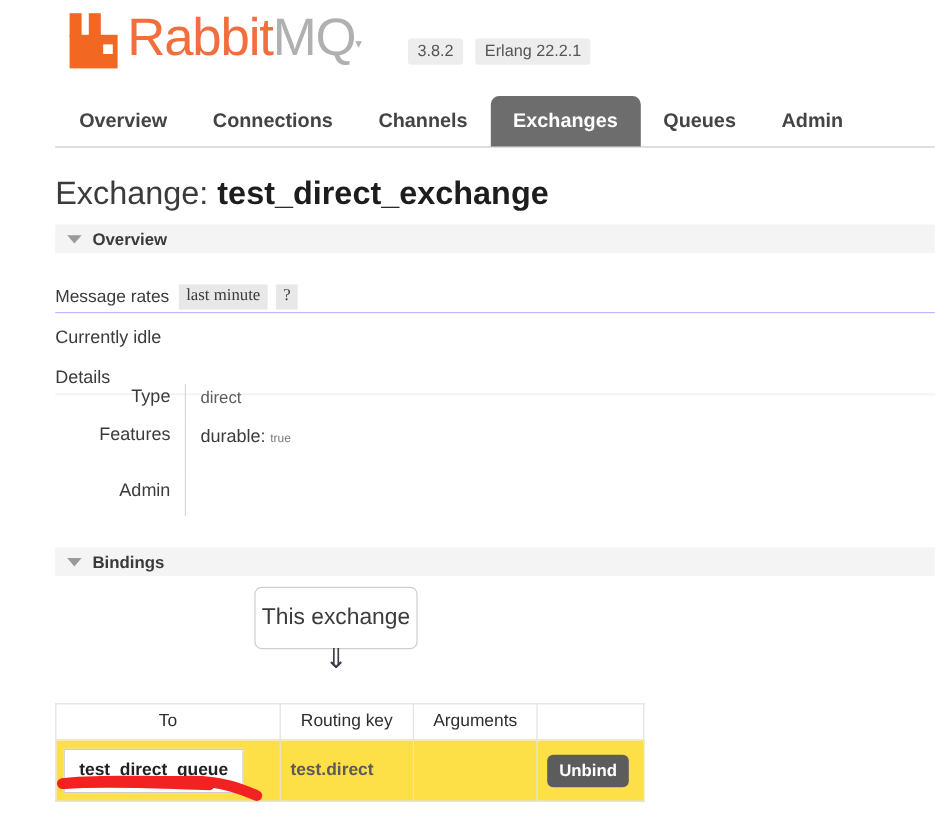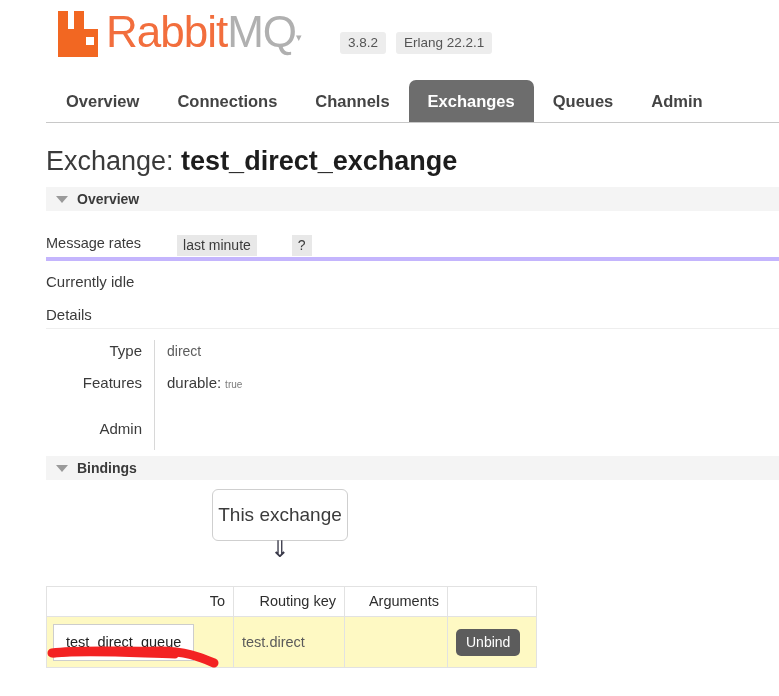--- a/index.html
+++ b/index.html
@@ -169,36 +169,36 @@
   #bindings-head { top: 456px; }
 
   
   #rates-row {
     position: absolute;
     left: 46px;
     top: 235px;
     width: 733px;
     height: 26px;
     display: flex;
-    align-items: flex-start;
-    border-bottom: 4px solid #c4b5fd;
+    align-items: center;
+    border-bottom: 1px solid #c4b5fd;
     box-sizing: border-box;
-    gap: 28px;
   }
   #rates-row .rates-label {
     font-size: 14.5px;
     color: #3b3b3b;
     margin-right: 8px;
   }
   .pill {
     background: #e8e8e8;
     color: #3b3b3b;
     font-size: 14px;
     padding: 2px 6px 3px 6px;
     cursor: pointer;
+    font-family: Liberation Serif, serif;
   }
   .pill.help { margin-left: 7px; }
 
   #currently-idle {
     position: absolute;
     left: 46px;
     top: 273px;
     font-size: 15px;
     color: #3b3b3b;
   }
@@ -211,21 +211,21 @@
     color: #3b3b3b;
     padding-bottom: 5px;
     border-bottom: 1px solid #eeeeee;
     box-sizing: border-box;
   }
 
   
   #details-table {
     position: absolute;
     left: 46px;
-    top: 340px;
+    top: 320px;
     border-collapse: collapse;
   }
   #details-table td {
     padding: 0;
     vertical-align: top;
   }
   #details-table .k {
     width: 96px;
     text-align: right;
     padding-right: 12px;
@@ -287,33 +287,34 @@
     position: absolute;
     left: 46px;
     top: 586px;
     border-collapse: collapse;
     font-size: 14.5px;
   }
   #bindings-table th {
     background: #ffffff;
     color: #2e2e2e;
     font-weight: normal;
-    text-align: right;
+    text-align: center;
     border: 1px solid #e2e2e2;
     padding: 5px 8px 6px 8px;
     height: 18px;
     vertical-align: middle;
   }
   #bindings-table td {
-    background: #fef9c3;
+    background: #fde047;
     border: 1px solid #e2e2e2;
     padding: 6px 8px;
     height: 38px;
     vertical-align: middle;
     color: #5a5a5a;
+    font-weight: bold;
   }
   #bindings-table th.col-to   { width: 170px; }
   #bindings-table th.col-rk   { width: 94px; }
   #bindings-table th.col-args { width: 86px; }
   #bindings-table th.col-act  { width: 72px; }
   #bindings-table td.cell-to  { padding: 4px 6px; }
   .queue-link {
     display: inline-block;
     background: #ffffff;
     border: 1px solid #cdcdcd;

